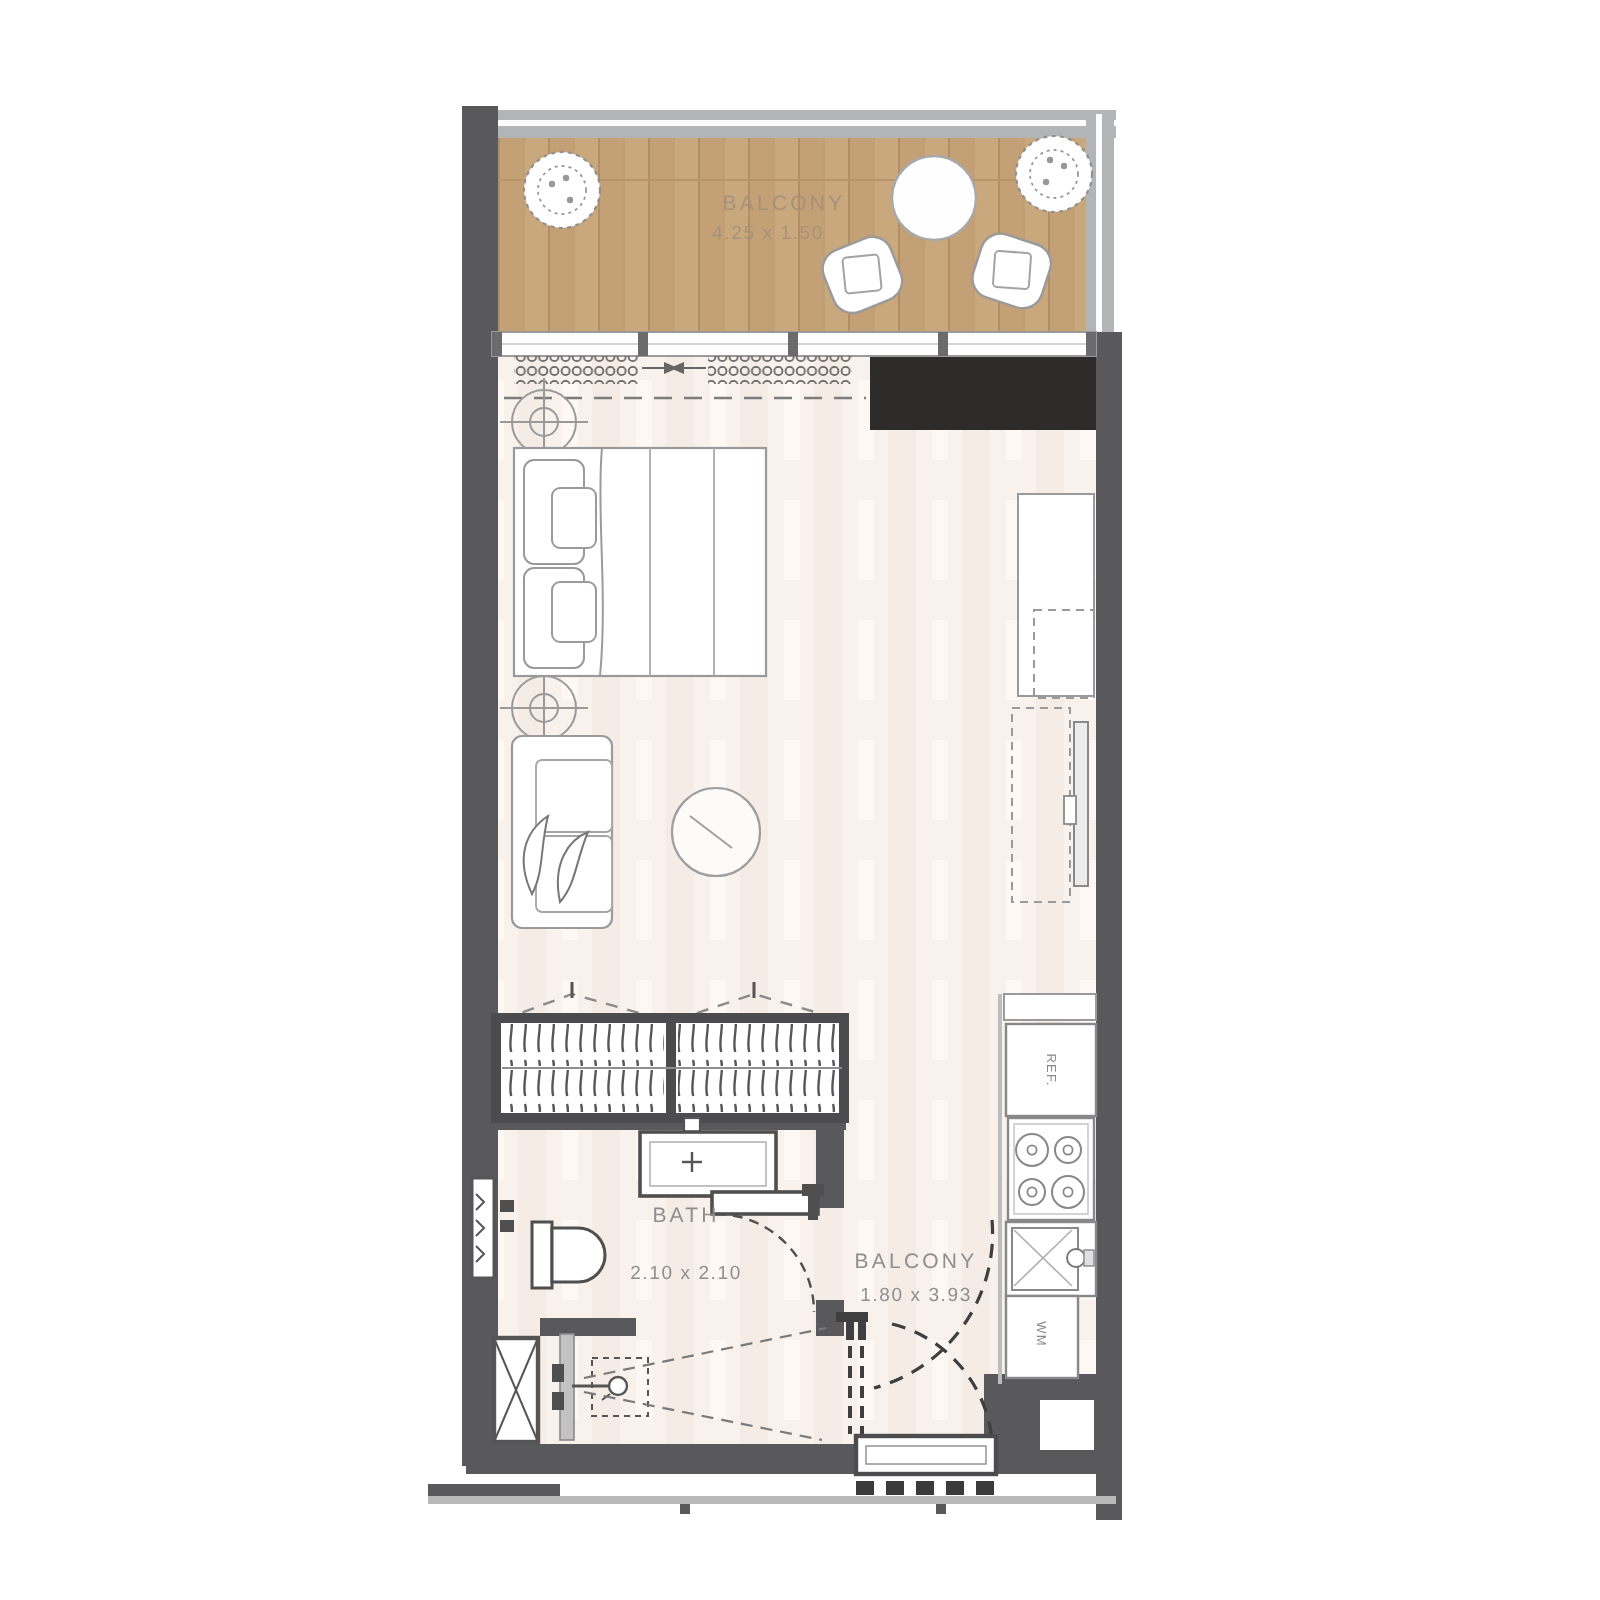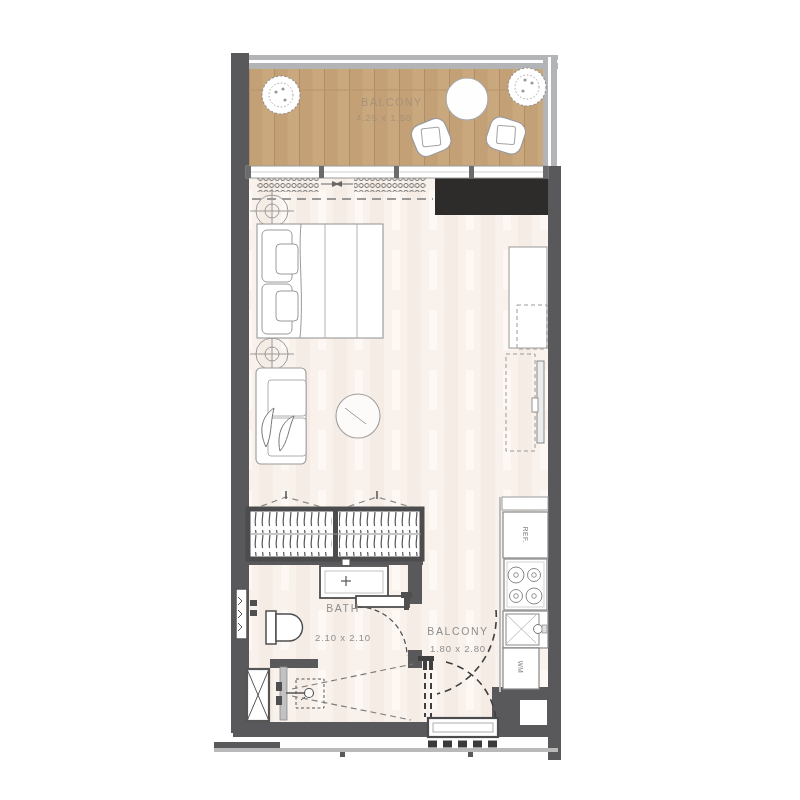--- a/index.html
+++ b/index.html
@@ -258,18 +258,18 @@
   </g>
 </svg>
 
 <div class="lbl balcony-name" style="left:392px;top:102px;">BALCONY</div>
 <div class="lbl balcony-dims" style="left:384px;top:117px;">4.25 x 1.50</div>
 
 <div class="lbl room-name" style="left:343px;top:608px;">BATH</div>
 <div class="lbl room-dims" style="left:343px;top:637px;text-align:center;">2.10 x 2.10</div>
 
 <div class="lbl room-name" style="left:458px;top:631px;">BALCONY</div>
-<div class="lbl room-dims" style="left:458px;top:648px;">1.80 x 2.80</div>
+<div class="lbl room-dims" style="left:458px;top:648px;">1.80 x 3.93</div>
 
 <div class="vlabel" style="left:525px;top:535px;">REF.</div>
 <div class="vlabel" style="left:520px;top:667px;">WM</div>
 
 </div>
 
 </body></html>

